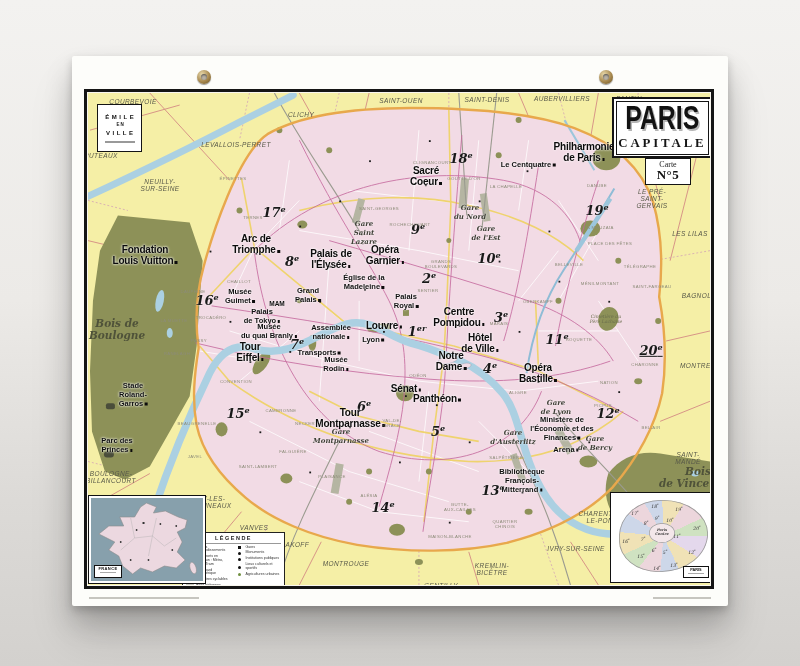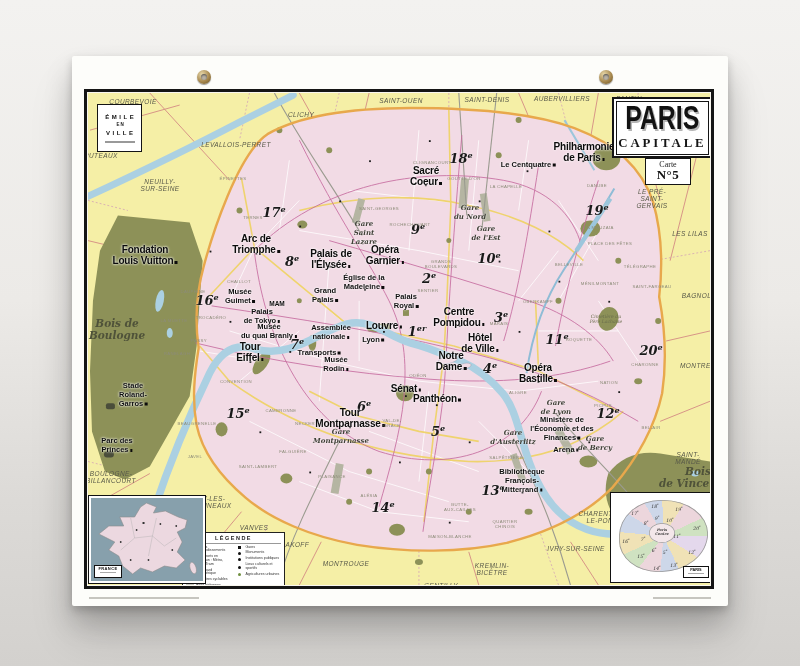--- a/index.html
+++ b/index.html
@@ -378,21 +378,21 @@
             <div class="lbl L-arr" style="left: 330px; top: 136px;">9<sup>e</sup></div>
             <div class="lbl L-arr" style="left: 509px; top: 117px;">19<sup>e</sup></div>
             <div class="lbl L-arr" style="left: 401px; top: 165px;">10<sup>e</sup></div>
             <div class="lbl L-arr" style="left: 204px; top: 168px;">8<sup>e</sup></div>
             <div class="lbl L-arr" style="left: 341px; top: 185px;">2<sup>e</sup></div>
             <div class="lbl L-arr" style="left: 119px; top: 207px;">16<sup>e</sup></div>
             <div class="lbl L-arr" style="left: 413px; top: 224px;">3<sup>e</sup></div>
             <div class="lbl L-arr" style="left: 329px; top: 238px;">1<sup>er</sup></div>
             <div class="lbl L-arr" style="left: 469px; top: 246px;">11<sup>e</sup></div>
             <div class="lbl L-arr" style="left: 209px; top: 251px;">7<sup>e</sup></div>
-            <div class="lbl L-arr" style="left: 563px; top: 257px;">20<sup>e</sup></div>
+            <div class="lbl L-arr" style="left: 563px; top: 257px; text-decoration: underline;">20<sup>e</sup></div>
             <div class="lbl L-arr" style="left: 402px; top: 275px;">4<sup>e</sup></div>
             <div class="lbl L-arr" style="left: 276px; top: 313px;">6<sup>e</sup></div>
             <div class="lbl L-arr" style="left: 150px; top: 320px;">15<sup>e</sup></div>
             <div class="lbl L-arr" style="left: 520px; top: 320px;">12<sup>e</sup></div>
             <div class="lbl L-arr" style="left: 350px; top: 338px;">5<sup>e</sup></div>
             <div class="lbl L-arr" style="left: 405px; top: 397px;">13<sup>e</sup></div>
             <div class="lbl L-arr" style="left: 295px; top: 414px;">14<sup>e</sup></div>
             <div class="lbl L-m1" style="left: 338px; top: 83px;">Sacré<br>Coeur</div>
             <div class="lbl L-m1" style="left: 496px; top: 59px;">Philharmonie<br>de Paris</div>
             <div class="lbl L-m1" style="left: 297px; top: 162px;">Opéra<br>Garnier</div>
@@ -406,21 +406,21 @@
             <div class="lbl L-m1" style="left: 363px; top: 268px;">Notre<br>Dame</div>
             <div class="lbl L-m1" style="left: 450px; top: 280px;">Opéra<br>Bastille</div>
             <div class="lbl L-m1" style="left: 318px; top: 295px;">Sénat</div>
             <div class="lbl L-m1" style="left: 349px; top: 305px;">Panthéon</div>
             <div class="lbl L-m1" style="left: 262px; top: 325px;">Tour<br>Montparnasse</div>
             <div class="lbl L-m2" style="left: 440px; top: 71px;">Le Centquatre</div>
             <div class="lbl L-m2" style="left: 276px; top: 189px;">Église de la<br>Madeleine</div>
             <div class="lbl L-m2" style="left: 152px; top: 203px;">Musée<br>Guimet</div>
             <div class="lbl L-m2" style="left: 174px; top: 223px;">Palais<br>de Tokyo</div>
             <div class="lbl L-m2" style="left: 181px; top: 238px;">Musée<br>du quai Branly</div>
-            <div class="lbl L-m2" style="left: 237px; top: 202px;">Grand<br>Palais</div>
+            <div class="lbl L-m2" style="left: 220px; top: 202px;">Grand<br>Palais</div>
             <div class="lbl L-m2" style="left: 231px; top: 259px;">Transports</div>
             <div class="lbl L-m2" style="left: 248px; top: 271px;">Musée<br>Rodin</div>
             <div class="lbl L-m2" style="left: 243px; top: 239px;">Assemblée<br>nationale</div>
             <div class="lbl L-m2" style="left: 285px; top: 246px;">Lyon</div>
             <div class="lbl L-m2" style="left: 318px; top: 208px;">Palais<br>Royal</div>
             <div class="lbl L-m2" style="left: 474px; top: 335px;">Ministère de<br>l'Économie et des<br>Finances</div>
             <div class="lbl L-m2" style="left: 478px; top: 356px;">Arena</div>
             <div class="lbl L-m2" style="left: 434px; top: 387px;">Bibliothèque<br>François-<br>Mitterrand</div>
             <div class="lbl L-m2" style="left: 29px; top: 301px; margin-left: 16px;">Stade<br>Roland-<br>Garros</div>
             <div class="lbl L-m2" style="left: 29px; top: 352px;">Parc des<br>Princes</div>

